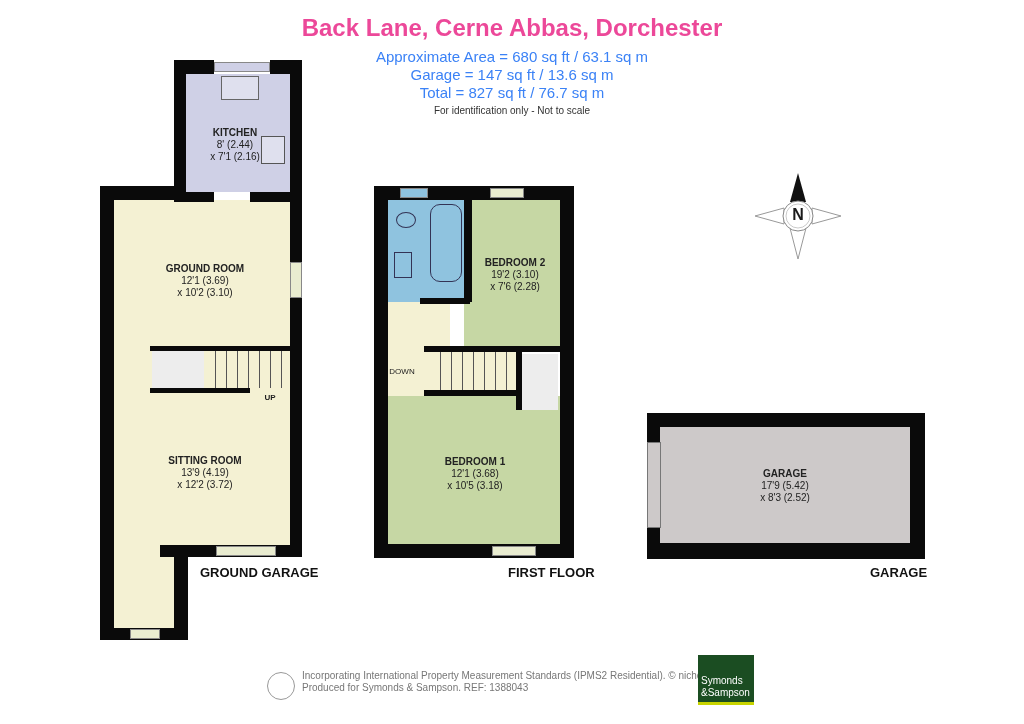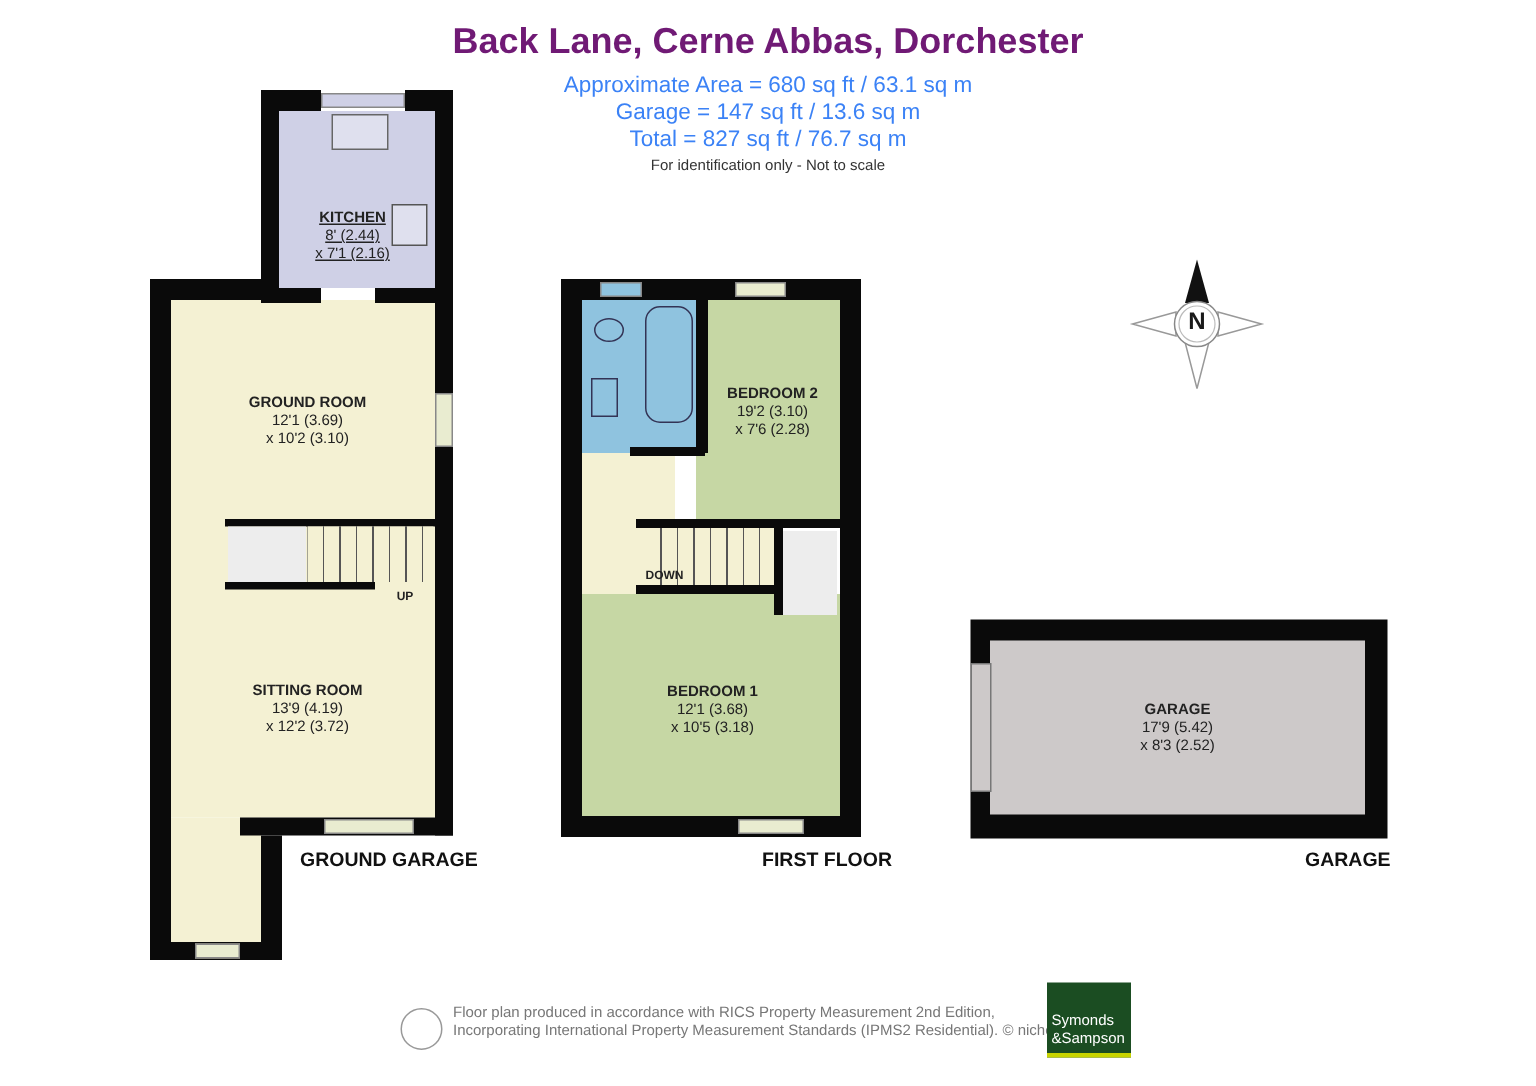--- a/index.html
+++ b/index.html
@@ -1,18 +1,18 @@
 <!DOCTYPE html>
 <html><head>
 <meta charset="utf-8">
 <style>
   html, body { margin:0; padding:0; }
   body { width:1024px; height:724px; background:#ffffff; position:relative; overflow:hidden; font-family:"Liberation Sans", sans-serif; color:#1a1a1a; }
   .abs { position:absolute; }
-  .title { left:0; width:1024px; top:14px; text-align:center; font-size:24px; font-weight:bold; color:#701a75; }
+  .title { left:0; width:1024px; top:14px; text-align:center; font-size:24px; font-weight:bold; color:#ec4899; }
   .sub { left:0; width:1024px; text-align:center; font-size:15px; color:#3b82f6; }
   .note { left:0; width:1024px; top:105px; text-align:center; font-size:10px; color:#333; }
   .wall { background:#0a0a0a; position:absolute; }
   .room { position:absolute; }
   .lbl { position:absolute; text-align:center; font-size:10px; line-height:12px; color:#222; }
   .lbl .n { font-weight:bold; font-size:10px; }
   .floor-lbl { position:absolute; font-weight:bold; font-size:13px; color:#111; }
   .win { position:absolute; background:#e9ecd0; border:1px solid #888; box-sizing:border-box; }
   .footer-text { left:302px; top:670px; font-size:10px; line-height:12px; color:#777; }
   .logo { left:698px; top:655px; width:56px; height:50px; background:#1b4d22; border-bottom:3px solid #c8d400; box-sizing:border-box; color:#fff; font-size:10px; line-height:12px; padding:20px 0 0 3px; }
@@ -32,21 +32,21 @@
   <div class="room" style="left:186px;top:74px;width:104px;height:118px;background:#cfd0e6;"></div>
   <div class="wall" style="left:174px;top:60px;width:40px;height:14px;"></div>
   <div class="wall" style="left:270px;top:60px;width:32px;height:14px;"></div>
   <div class="win" style="left:214px;top:62px;width:56px;height:10px;background:#cfd0e6;"></div>
   <div class="wall" style="left:174px;top:60px;width:12px;height:134px;"></div>
   <div class="wall" style="left:290px;top:60px;width:12px;height:134px;"></div>
 
   <div class="abs" style="left:221px;top:76px;width:36px;height:22px;border:1px solid #666;background:#dfe0ee;"></div>
 
   <div class="abs" style="left:261px;top:136px;width:22px;height:26px;border:1px solid #555;background:#dfe0ee;"></div>
-  <div class="lbl" style="left:200px;top:140px;width:70px;text-decoration:underline;">
+  <div class="lbl" style="left:200px;top:127px;width:70px;">
     <div class="n">KITCHEN</div>
     <div>8' (2.44)</div>
     <div>x 7'1 (2.16)</div>
   </div>
 
   <div class="room" style="left:114px;top:200px;width:176px;height:150px;background:#f4f1d3;"></div>
   <div class="room" style="left:114px;top:350px;width:176px;height:195px;background:#f4f1d3;"></div>
   <div class="room" style="left:114px;top:545px;width:60px;height:85px;background:#f4f1d3;"></div>
 
   <div class="wall" style="left:100px;top:186px;width:74px;height:14px;"></div>
@@ -98,21 +98,21 @@
   <div class="wall" style="left:420px;top:298px;width:50px;height:6px;"></div>
   <div class="wall" style="left:424px;top:346px;width:150px;height:6px;"></div>
   <div class="wall" style="left:424px;top:390px;width:96px;height:6px;"></div>
   <div class="wall" style="left:516px;top:352px;width:6px;height:58px;"></div>
 
   <div class="abs" style="left:430px;top:204px;width:30px;height:76px;border:1px solid #335;border-radius:10px;background:#8fc3df;"></div>
   <div class="abs" style="left:396px;top:212px;width:18px;height:14px;border:1px solid #335;border-radius:50%;"></div>
   <div class="abs" style="left:394px;top:252px;width:16px;height:24px;border:1px solid #335;"></div>
 
   <div class="abs" style="left:430px;top:352px;width:86px;height:38px;background:repeating-linear-gradient(90deg,#f4f1d3 0,#f4f1d3 10px,#555 10px,#555 11px);"></div>
-  <div class="lbl" style="left:428px;top:366px;width:30px;font-weight:bold;font-size:8px;margin-top:12px;">DOWN</div>
+  <div class="lbl" style="left:387px;top:366px;width:30px;font-weight:normal;font-size:8px;">DOWN</div>
 
   <div class="lbl" style="left:470px;top:257px;width:90px;">
     <div class="n">BEDROOM 2</div>
     <div>19'2 (3.10)</div>
     <div>x 7'6 (2.28)</div>
   </div>
   <div class="lbl" style="left:420px;top:456px;width:110px;">
     <div class="n">BEDROOM 1</div>
     <div>12'1 (3.68)</div>
     <div>x 10'5 (3.18)</div>
@@ -139,19 +139,19 @@
     <polygon points="3,46 32,38 32,54" fill="none" stroke="#999" stroke-width="1"></polygon>
     <polygon points="89,46 60,38 60,54" fill="none" stroke="#999" stroke-width="1"></polygon>
     <circle cx="46" cy="46" r="15" fill="#fff" stroke="#888" stroke-width="1"></circle>
     <circle cx="46" cy="46" r="12" fill="none" stroke="#bbb" stroke-width="0.8"></circle>
   </svg>
   <div class="abs" style="left:0;top:36px;width:92px;text-align:center;font-weight:bold;font-size:16px;">N</div>
 </div>
 
 <div class="abs" style="left:267px;top:672px;width:26px;height:26px;border:1px solid #999;border-radius:50%;"></div>
 <div class="abs footer-text">
-  <div>Floor plan produced in accordance with RICS Property Measurement 2nd Edition,</div>
   <div>Incorporating International Property Measurement Standards (IPMS2 Residential).   © nichecom 2025.</div>
+  <div>Produced for Symonds &amp; Sampson.   REF:  1388043</div>
 </div>
 <div class="abs logo">
   <span>Symonds</span>
   <span>&amp;Sampson</span>
 </div>
 
 </body></html>

